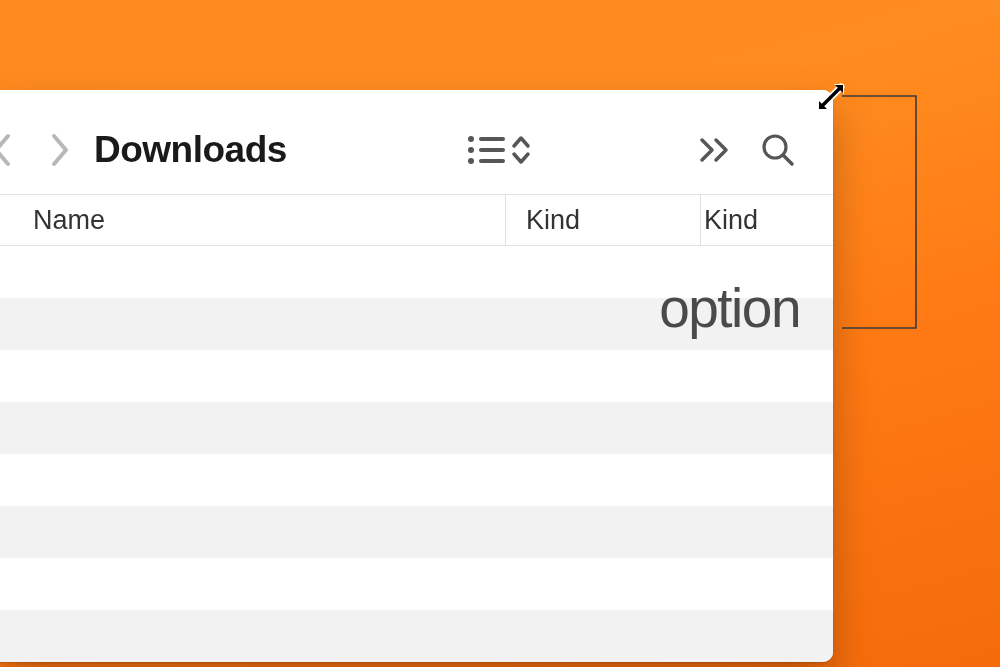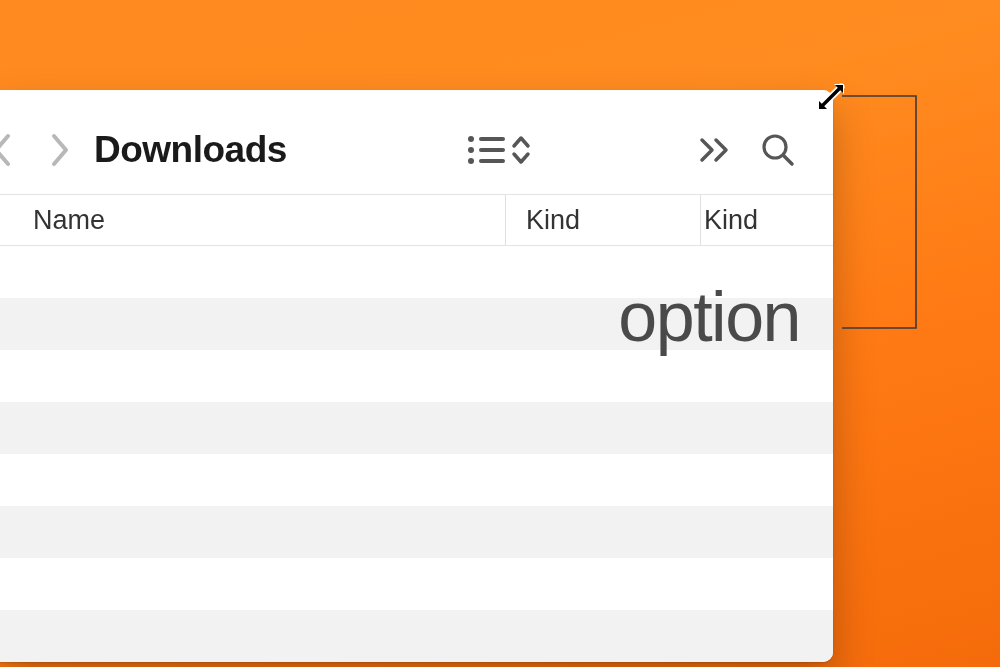--- a/index.html
+++ b/index.html
@@ -104,21 +104,21 @@
     pointer-events: none;
   }
 
   
   .overlay-text {
     position: absolute;
     top: 275px;
     left: 0;
     width: 800px;
     text-align: right;
-    font-size: 70px;
+    font-size: 55px;
     line-height: 1.22;
     font-weight: 400;
     color: #4a4a4a;
     letter-spacing: -1.5px;
     z-index: 10;
     pointer-events: none;
   }
 </style>
 </head>
 <body>

